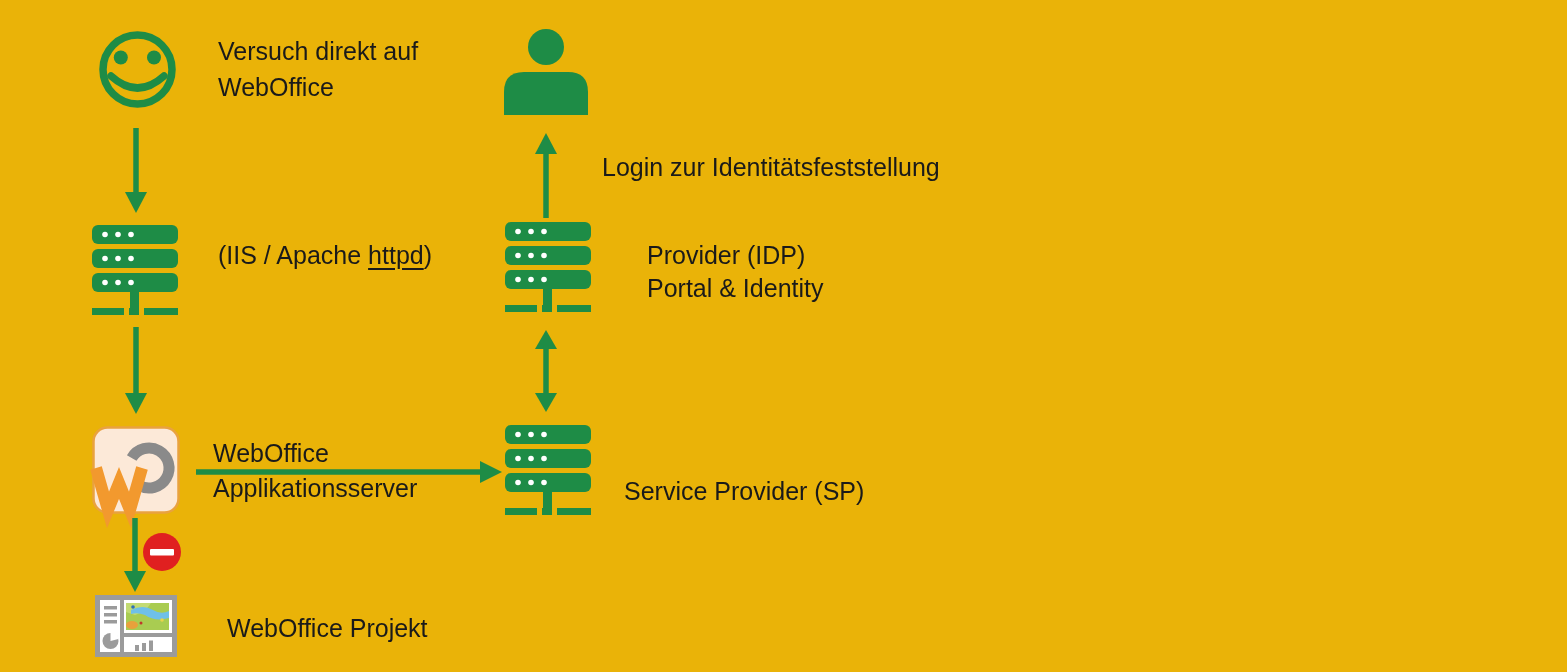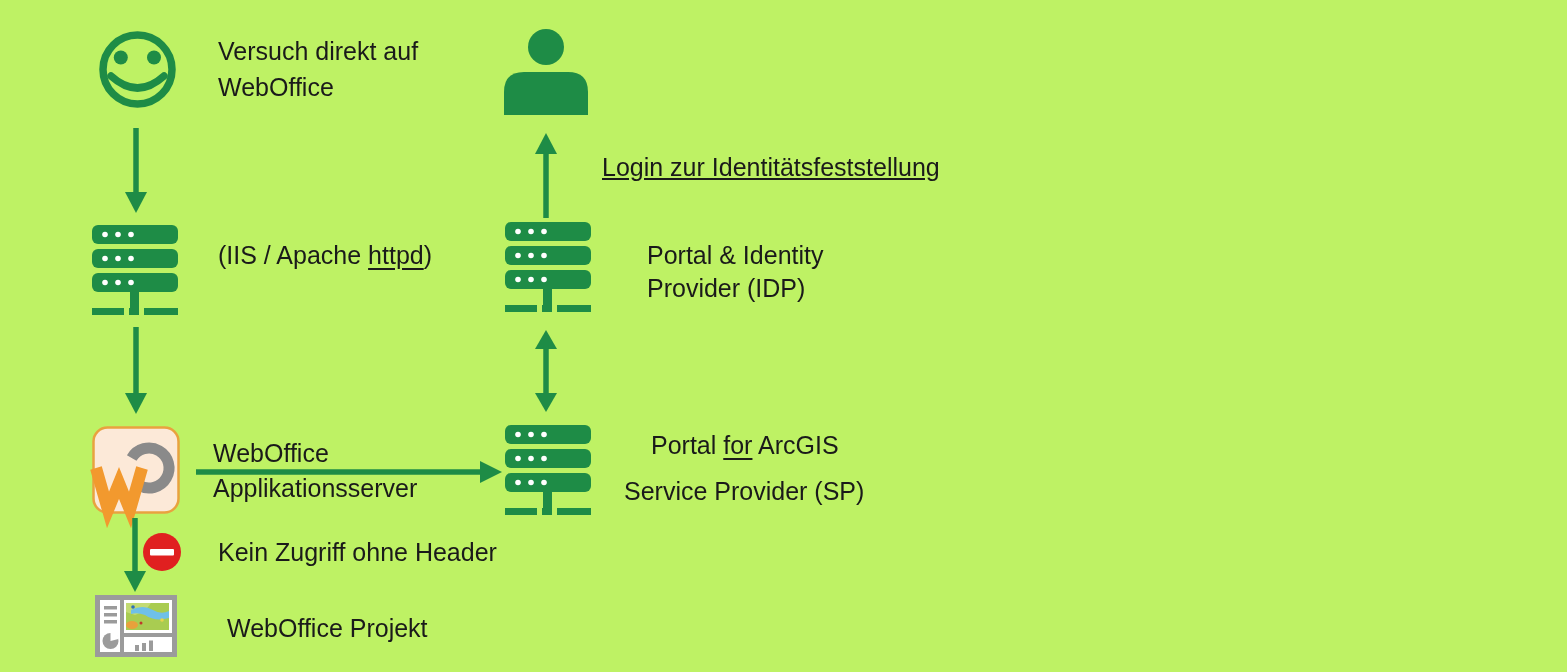--- a/index.html
+++ b/index.html
@@ -1,17 +1,17 @@
 <!DOCTYPE html>
 <html><head>
 <meta charset="utf-8">
 <style>
   html,body{margin:0;padding:0;background:#fff;}
   #canvas{
-    position:relative;width:1567px;height:672px;background:#bef264;overflow:hidden;
+    position:relative;width:1567px;height:672px;background:#eab308;overflow:hidden;
     font-family:"Liberation Sans",sans-serif;color:#1a1a1a;
   }
   .abs{position:absolute;}
   .t{font-size:25px;line-height:30px;white-space:nowrap;color:#1a1a1a;}
   .sq{
     text-decoration-line:underline;
     text-decoration-style:wavy;
     text-decoration-color:#E0301E;
     text-decoration-thickness:1.5px;
     text-underline-offset:4px;
@@ -114,21 +114,20 @@
     </svg>
   </div>
 
   <div class="abs" style="left:143px;top:533px;">
     <svg width="38" height="38">
       <circle cx="19" cy="19" r="19" fill="#E02020"></circle>
       <rect x="7" y="16" width="24" height="6.5" rx="1" fill="#ffffff"></rect>
     </svg>
   </div>
 
-  <div class="abs t" style="left:218px;top:537px;">Kein Zugriff ohne Header</div>
 
   <div class="abs" style="left:95px;top:595px;">
     <svg width="82" height="62" viewBox="0 0 82 62">
       <rect x="2.5" y="2.5" width="77" height="57" fill="#ffffff" stroke="#9B9B9B" stroke-width="5"></rect>
       <rect x="25" y="4" width="4" height="54" fill="#9B9B9B"></rect>
       <rect x="27" y="38" width="51" height="4" fill="#9B9B9B"></rect>
       <rect x="9" y="11" width="13" height="3.5" fill="#9B9B9B"></rect>
       <rect x="9" y="18" width="13" height="3.5" fill="#9B9B9B"></rect>
       <rect x="9" y="25" width="13" height="3.5" fill="#9B9B9B"></rect>
       <circle cx="15.5" cy="46" r="8" fill="#9B9B9B"></circle>
@@ -155,45 +154,42 @@
     </svg>
   </div>
 
   <div class="abs" style="left:535px;top:133px;">
     <svg width="22" height="85">
       <polygon points="0,21 22,21 11,0" fill="#1E8C46"></polygon>
       <line x1="11" y1="17" x2="11" y2="85" stroke="#1E8C46" stroke-width="5.5"></line>
     </svg>
   </div>
 
-  <div class="abs t" style="left:602px;top:152px;text-decoration:underline;">Login zur Identitätsfeststellung</div>
+  <div class="abs t" style="left:602px;top:152px;">Login zur Identitätsfeststellung</div>
 
   <div class="abs" style="left:505px;top:222px;">
     <svg width="86" height="90">
         <use href="#srv"></use>
       </svg>
   </div>
 
   <div class="abs t" style="left:647px;top:239px;line-height:33px;">
+    <div>Provider (IDP)</div>
     <div>Portal &amp; Identity</div>
-    <div>Provider (IDP)</div>
   </div>
 
   <div class="abs" style="left:535px;top:330px;">
     <svg width="22" height="82">
       <polygon points="0,19 22,19 11,0" fill="#1E8C46"></polygon>
       <line x1="11" y1="15" x2="11" y2="67" stroke="#1E8C46" stroke-width="5.5"></line>
       <polygon points="0,63 22,63 11,82" fill="#1E8C46"></polygon>
     </svg>
   </div>
 
   <div class="abs" style="left:505px;top:425px;">
     <svg width="86" height="90">
         <use href="#srv"></use>
       </svg>
   </div>
 
-  <div class="abs t" style="left:651px;top:430px;">
-    <span>Portal </span><span class="sq">for</span><span> ArcGIS</span>
-  </div>
   <div class="abs t" style="left:624px;top:476px;">Service Provider (SP)</div>
 
 </div>
 
 </body></html>

